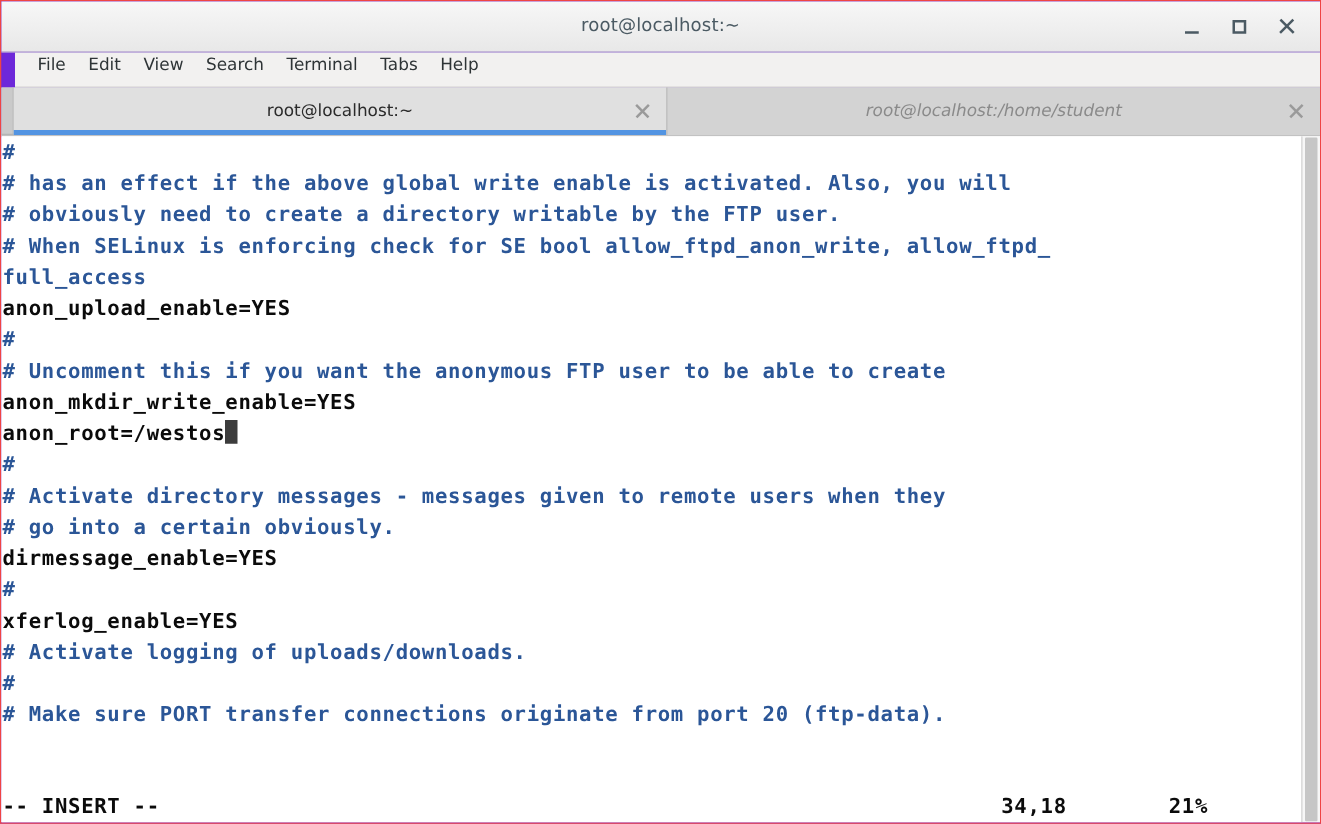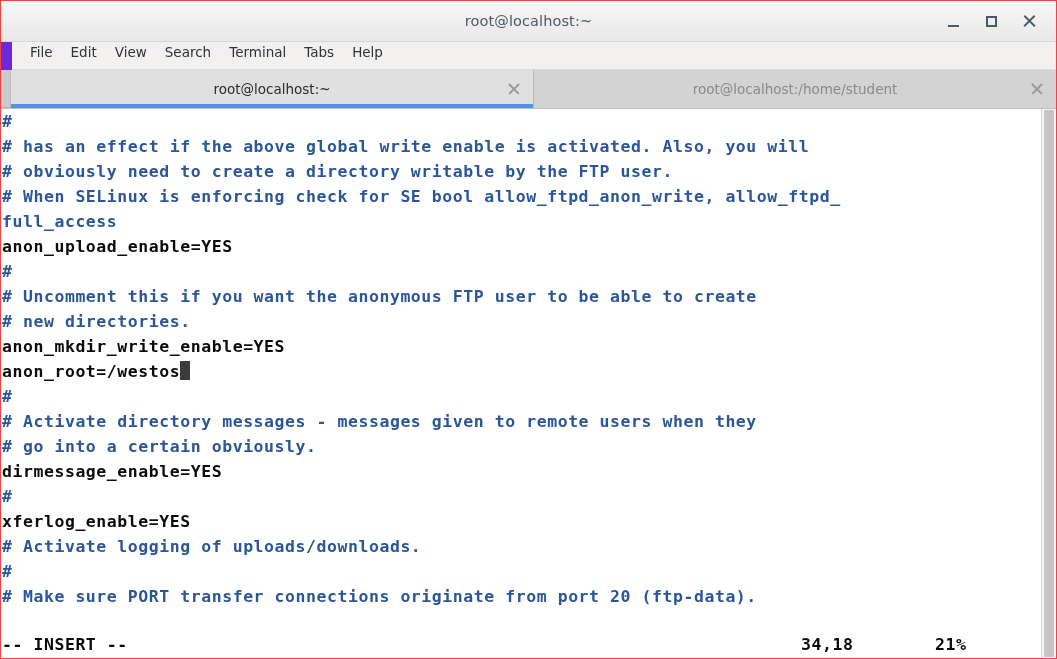--- a/index.html
+++ b/index.html
@@ -156,21 +156,21 @@
   }
   .tab-label {
     font-size: 13.5px;
     font-family: "DejaVu Sans", sans-serif;
     white-space: nowrap;
     overflow: hidden;
     text-overflow: ellipsis;
     padding: 0 24px;
   }
   .tab.active .tab-label { color: #2b2b2b; }
-  .tab.inactive .tab-label { color: #8a8a8a; }
+  .tab.inactive .tab-label { color: #8a8a8a; font-style: italic; }
   .tab-underline {
     position: absolute;
     left: 0; right: 0; bottom: 0;
     height: 4px;
     background: #5294e2;
   }
   .tab-close {
     position: absolute;
     right: 12px;
     top: 50%;
@@ -339,21 +339,20 @@
     <div class="terminal">
 
       <div class="term-line c-comment">#</div>
       <div class="term-line c-comment"># has an effect if the above global write enable is activated. Also, you will</div>
       <div class="term-line c-comment"># obviously need to create a directory writable by the FTP user.</div>
       <div class="term-line c-comment"># When SELinux is enforcing check for SE bool allow_ftpd_anon_write, allow_ftpd_</div>
       <div class="term-line c-comment">full_access</div>
       <div class="term-line c-plain">anon_upload_enable=YES</div>
       <div class="term-line c-comment">#</div>
       <div class="term-line c-comment"># Uncomment this if you want the anonymous FTP user to be able to create</div>
-      <div class="term-line c-comment"># new directories.</div>
       <div class="term-line c-plain">anon_mkdir_write_enable=YES</div>
       <div class="term-line c-plain"><span>anon_root=/westos</span><span class="cursor-block"></span></div>
       <div class="term-line c-comment">#</div>
       <div class="term-line c-comment"># Activate directory messages - messages given to remote users when they</div>
       <div class="term-line c-comment"># go into a certain obviously.</div>
       <div class="term-line c-plain">dirmessage_enable=YES</div>
       <div class="term-line c-comment">#</div>
       <div class="term-line c-plain">xferlog_enable=YES</div>
       <div class="term-line c-comment"># Activate logging of uploads/downloads.</div>
       <div class="term-line c-comment">#</div>

